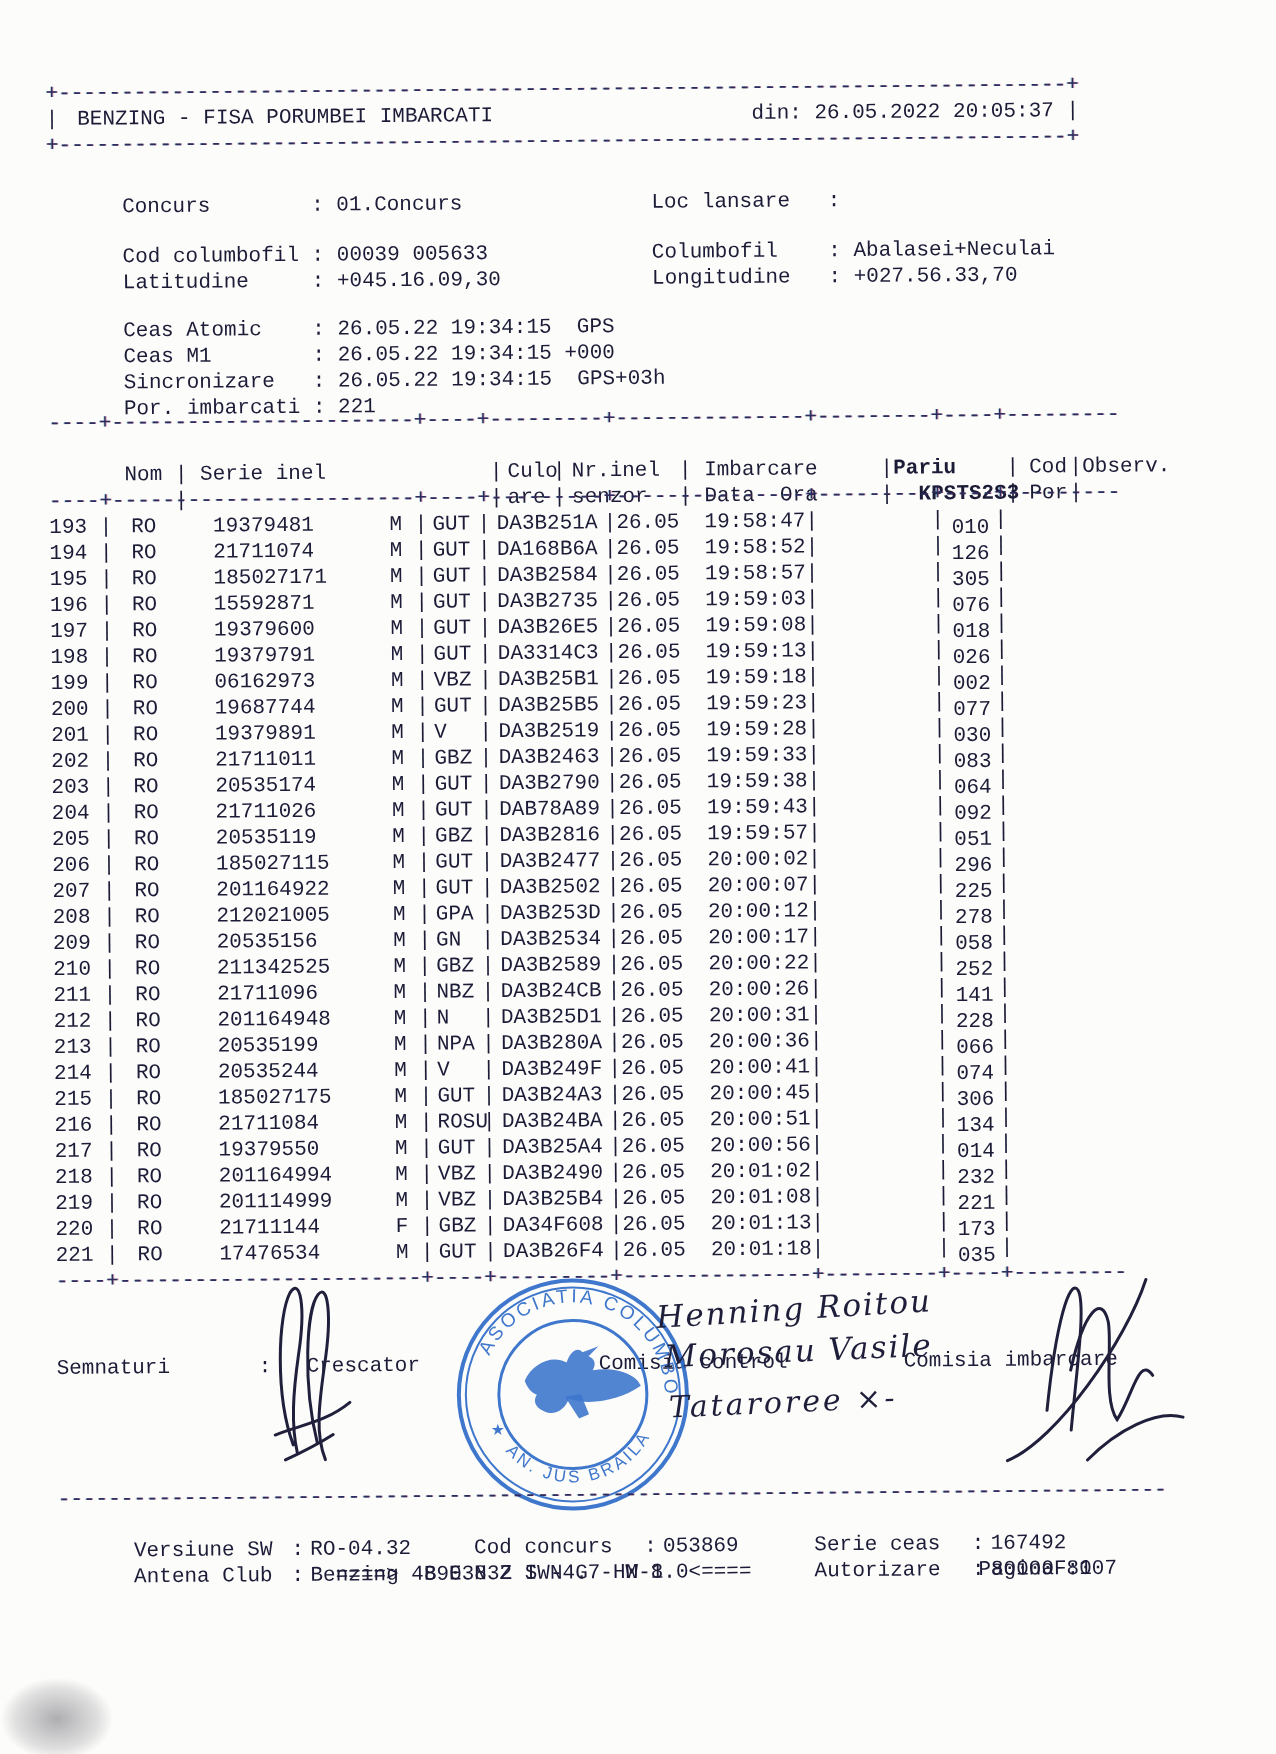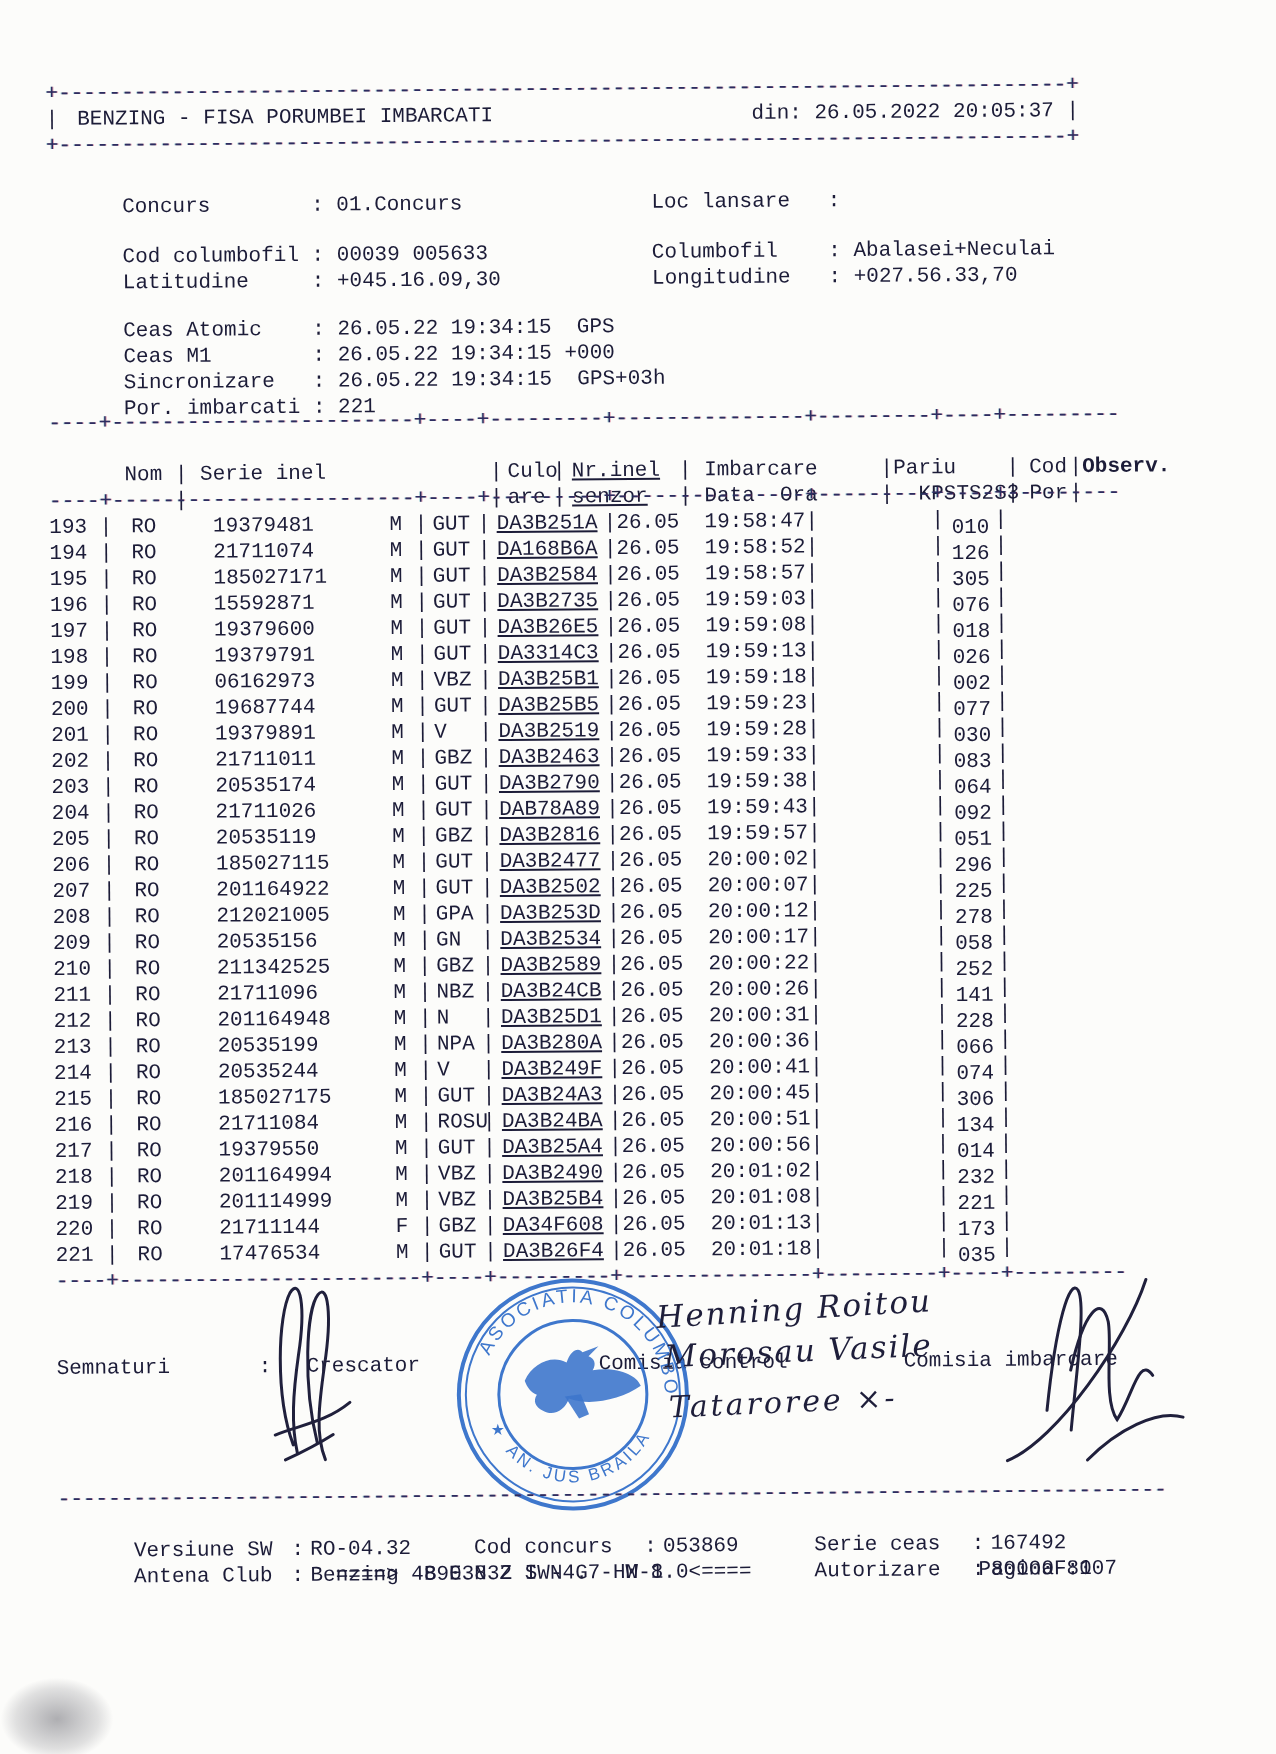--- a/index.html
+++ b/index.html
@@ -25,27 +25,27 @@
   .colon{width:1ch;text-align:center;}
   .sp1{width:1ch;}
   
   .c-nom{width:4ch;}
   .c-serie{width:24ch;}
   .s-country{width:5ch;text-align:center;}
   .s-year{width:5ch;text-align:right;}
   .s-ring{width:9ch;text-align:left;}
   .s-sex{width:4ch;text-align:right;}
   .c-culo{width:4ch;text-indent:.4ch;}
-  .c-senzor{width:9ch;text-indent:.5ch;text-decoration:underline;}
+  .c-senzor{width:9ch;text-indent:.5ch;}
   .c-imb{width:15ch;}
   .i-data{width:6ch;}
   .i-ora{width:9ch;text-align:right;}
-  .c-pariu{width:9ch;}
+  .c-pariu{width:9ch;font-weight:bold;}
   .c-cod{width:4ch;text-indent:.6ch;position:relative;top:8px;}
-  .c-observ{width:9ch;font-weight:bold;}
+  .c-observ{width:9ch;}
   .hb .c-cod{top:0;text-align:center;}
   
   .sigsec{position:relative;height:188px;margin-top:4px;}
   .hand{font-family:"DejaVu Serif","Liberation Serif",serif;font-style:italic;color:#1e1e3a;}
   .hw1{position:absolute;left:600px;top:-2px;font-size:31px;transform:rotate(-3deg);letter-spacing:2px;}
   .hw2{position:absolute;left:608px;top:40px;font-size:31px;transform:rotate(-2deg);letter-spacing:2px;}
   .hw3{position:absolute;left:612px;top:92px;font-size:30px;transform:rotate(-2deg);letter-spacing:3px;}
   .sig-svg{position:absolute;}
   .stamp{position:absolute;left:390px;top:-26px;opacity:.92;}
   .semn-label{position:absolute;top:58px;left:0;}

